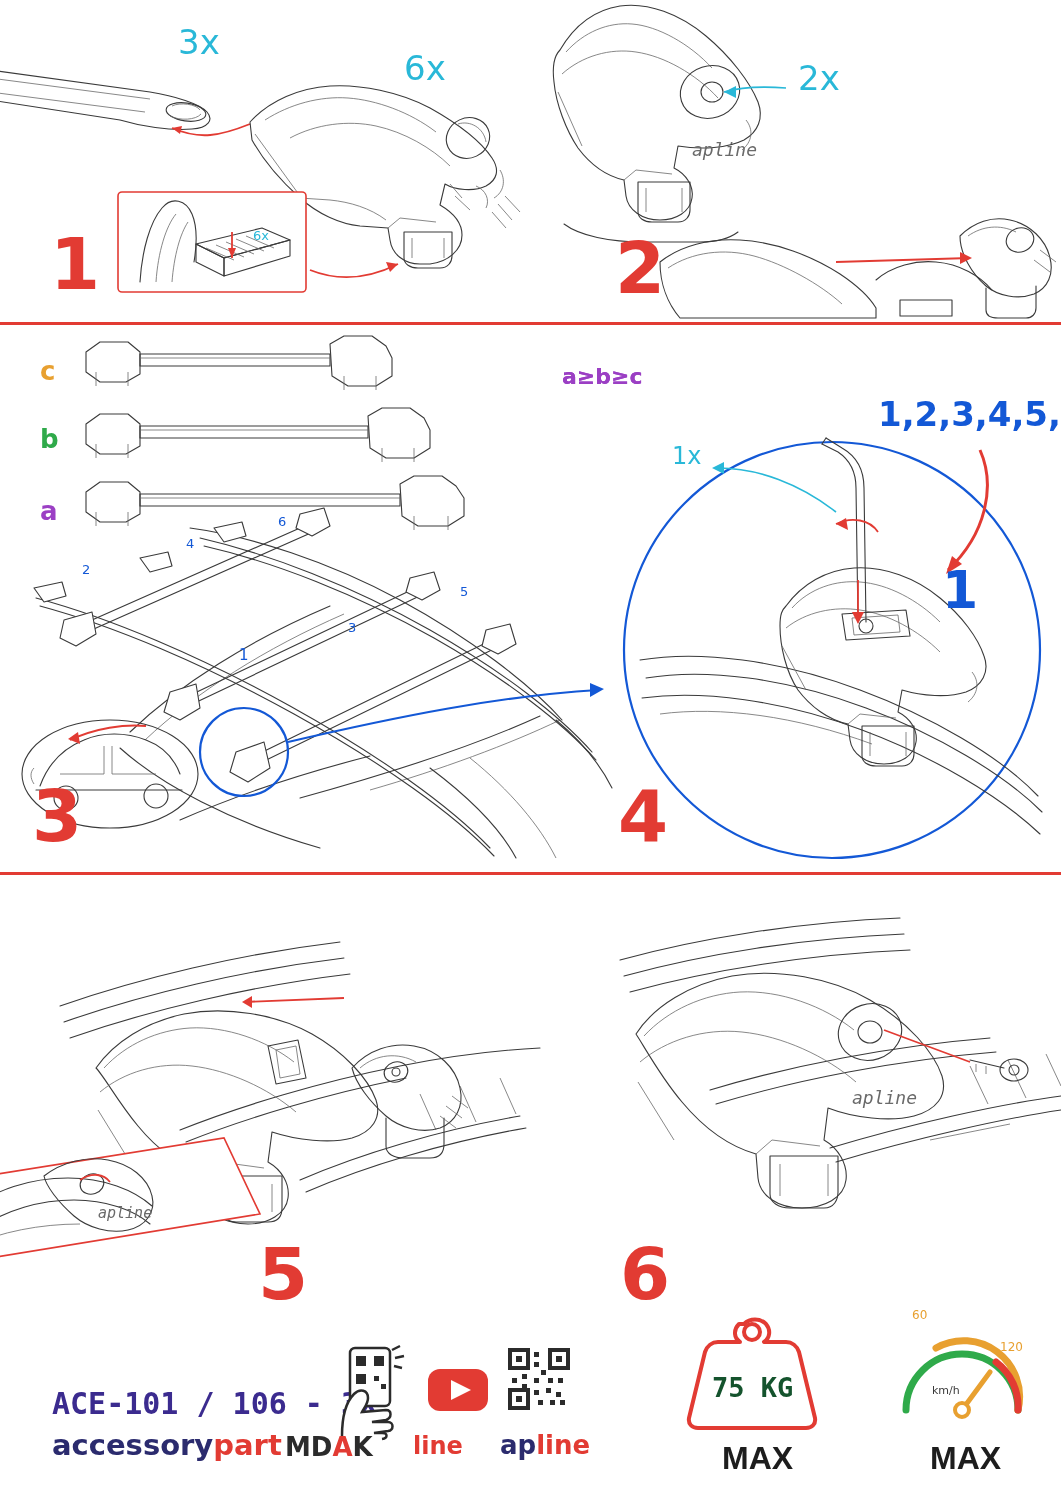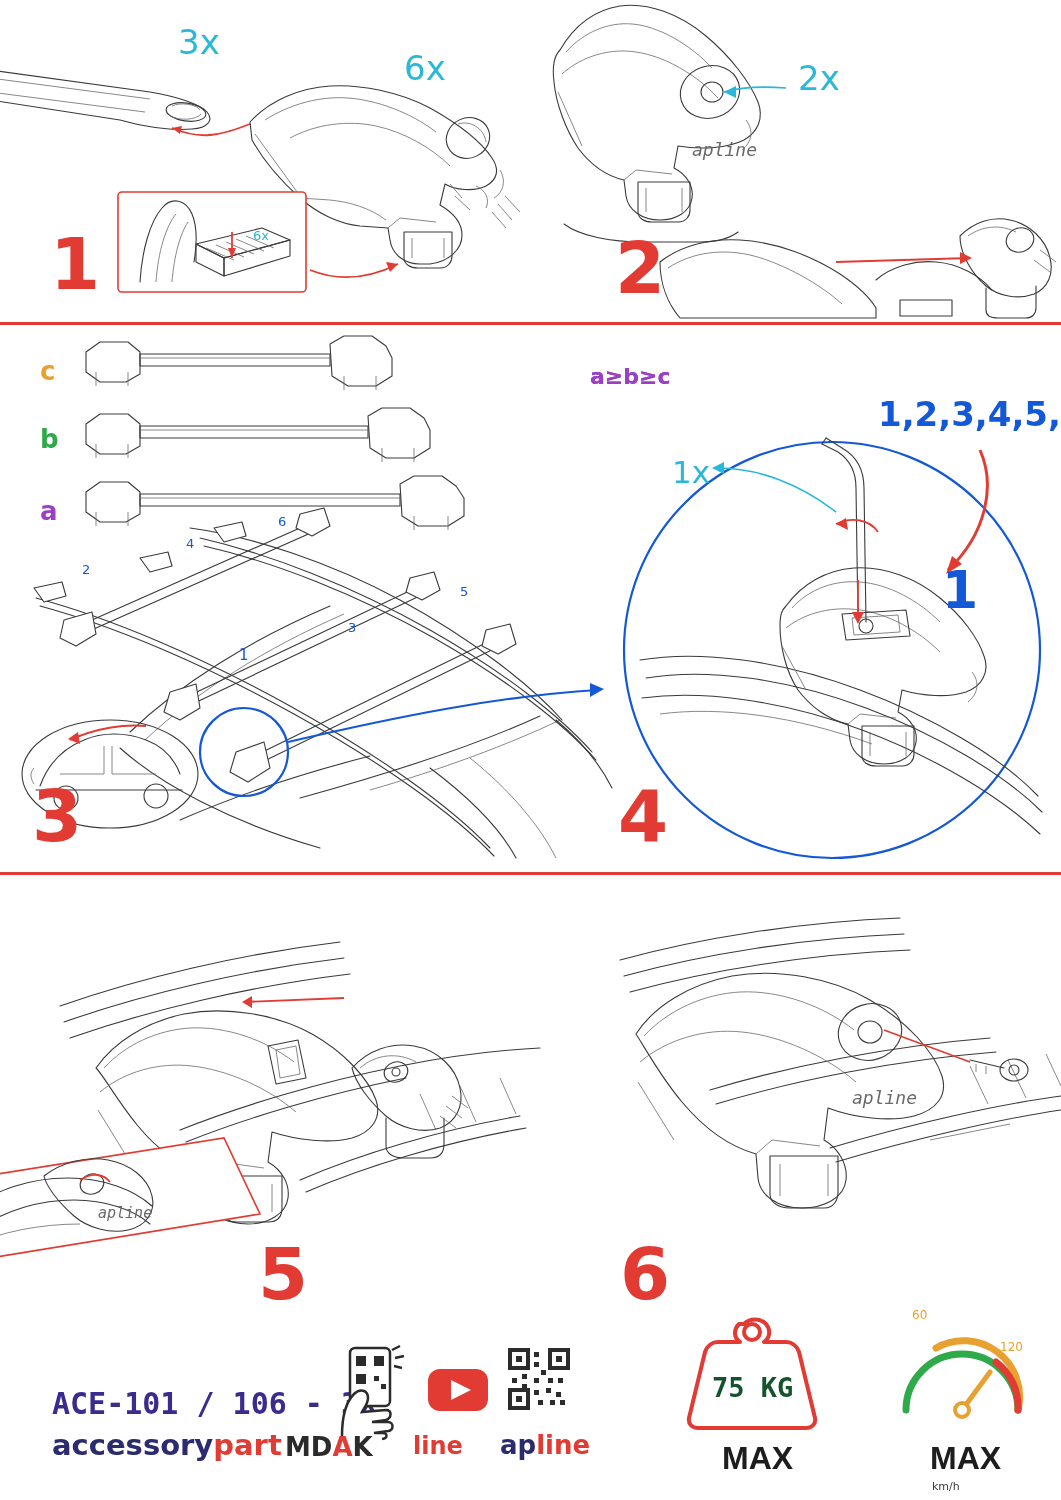--- a/index.html
+++ b/index.html
@@ -231,21 +231,21 @@
       <path class="ln-thin" d="M60,446 L104,446 L104,418 M112,418 L112,446 L156,446"></path>
       <circle class="ln" cx="66" cy="470" r="12"></circle>
       <circle class="ln" cx="156" cy="468" r="12"></circle>
       <path class="ln-thin" d="M34,456 C30,450 30,444 34,440"></path>
       <path class="arrow-red" d="M70,412 C96,400 124,396 146,398"></path>
       <polygon fill="#e23b33" points="68,411 78,404 80,416"></polygon>
     </svg>
     <div class="letter" style="left:40px;top:28px;color:#e8a030;">c</div>
     <div class="letter" style="left:40px;top:96px;color:#2faa4a;">b</div>
     <div class="letter" style="left:40px;top:168px;color:#9b3fc4;">a</div>
-    <div class="ineq" style="left:562px;top:36px;background:linear-gradient(90deg,#9b3fc4,#9b3fc4);-webkit-background-clip:text;color:#9b3fc4;margin-left:28px;">a≥b≥c</div>
+    <div class="ineq" style="left:562px;top:36px;background:linear-gradient(90deg,#9b3fc4,#9b3fc4);-webkit-background-clip:text;color:#9b3fc4;">a≥b≥c</div>
     <div style="position:absolute;left:82px;top:234px;font-size:13px;color:#1358d6;">2</div>
     <div style="position:absolute;left:186px;top:208px;font-size:13px;color:#1358d6;">4</div>
     <div style="position:absolute;left:278px;top:186px;font-size:13px;color:#1358d6;">6</div>
     <div style="position:absolute;left:460px;top:256px;font-size:13px;color:#1358d6;">5</div>
     <div style="position:absolute;left:348px;top:292px;font-size:13px;color:#1358d6;">3</div>
     <div style="position:absolute;left:239px;top:318px;font-size:15px;color:#1358d6;">1</div>
     <div class="stepnum" style="left:32px;top:452px;font-size:72px;">3</div>
   </div>
 
   <div class="panel" style="left:600px;top:360px;width:461px;height:508px;">
@@ -285,21 +285,21 @@
 
       <path class="arrow-red" d="M258,220 L258,258"></path>
       <polygon fill="#e23b33" points="258,264 252,252 264,252"></polygon>
 
       <path class="arrow-red" style="stroke-width:3" d="M348,210 C386,174 396,126 380,90"></path>
       <polygon fill="#e23b33" points="346,214 352,196 362,204"></polygon>
 
       <path class="arrow-cyan" d="M118,108 C158,108 200,124 236,152"></path>
       <polygon fill="#29b8d8" points="112,108 124,102 124,114"></polygon>
     </svg>
-    <div class="qty" style="left:72px;top:94px;font-size:31px;">1x</div>
+    <div class="qty" style="left:72px;top:82px;font-size:24px;">1x</div>
     <div class="numlist" style="left:278px;top:34px;">1,2,3,4,5,6</div>
     <div class="blue" style="position:absolute;left:342px;top:200px;font-size:52px;font-weight:700;">1</div>
     <div class="stepnum" style="left:18px;top:420px;font-size:72px;">4</div>
   </div>
 
   <div class="panel" style="left:0;top:880px;width:540px;height:440px;">
     <svg width="540" height="440" viewBox="0 0 540 440">
 
       <path class="ln" d="M60,126 C140,98 240,74 340,62"></path>
       <path class="ln" d="M64,142 C144,114 244,90 344,78"></path>
@@ -451,16 +451,16 @@
 
   <svg width="140" height="112" viewBox="0 0 140 112" style="position:absolute;left:892px;top:1318px;">
     <path d="M14,92 A56,56 0 1 1 126,92" fill="none" stroke="#2faa4a" stroke-width="7" stroke-linecap="round"></path>
     <path d="M44,30 A56,56 0 0 1 126,92" fill="none" stroke="#e8a030" stroke-width="7" stroke-linecap="round"></path>
     <path d="M104,44 A56,56 0 0 1 126,92" fill="none" stroke="#e23b33" stroke-width="7" stroke-linecap="round"></path>
     <path d="M70,92 L98,54" stroke="#e8a030" stroke-width="5" stroke-linecap="round"></path>
     <circle cx="70" cy="92" r="7" fill="#ffffff" stroke="#e8a030" stroke-width="4"></circle>
   </svg>
   <div class="gaugenum" style="left:912px;top:1308px;color:#e8a030;">60</div>
   <div class="gaugenum" style="left:1000px;top:1340px;color:#e8a030;">120</div>
-  <div class="kmh" style="left:932px;top:1480px;">km/h</div>
+  <div class="kmh" style="left:932px;top:1384px;">km/h</div>
   <div class="maxlabel" style="left:930px;top:1440px;">MAX</div>
 
 </div>
 
 </body></html>

